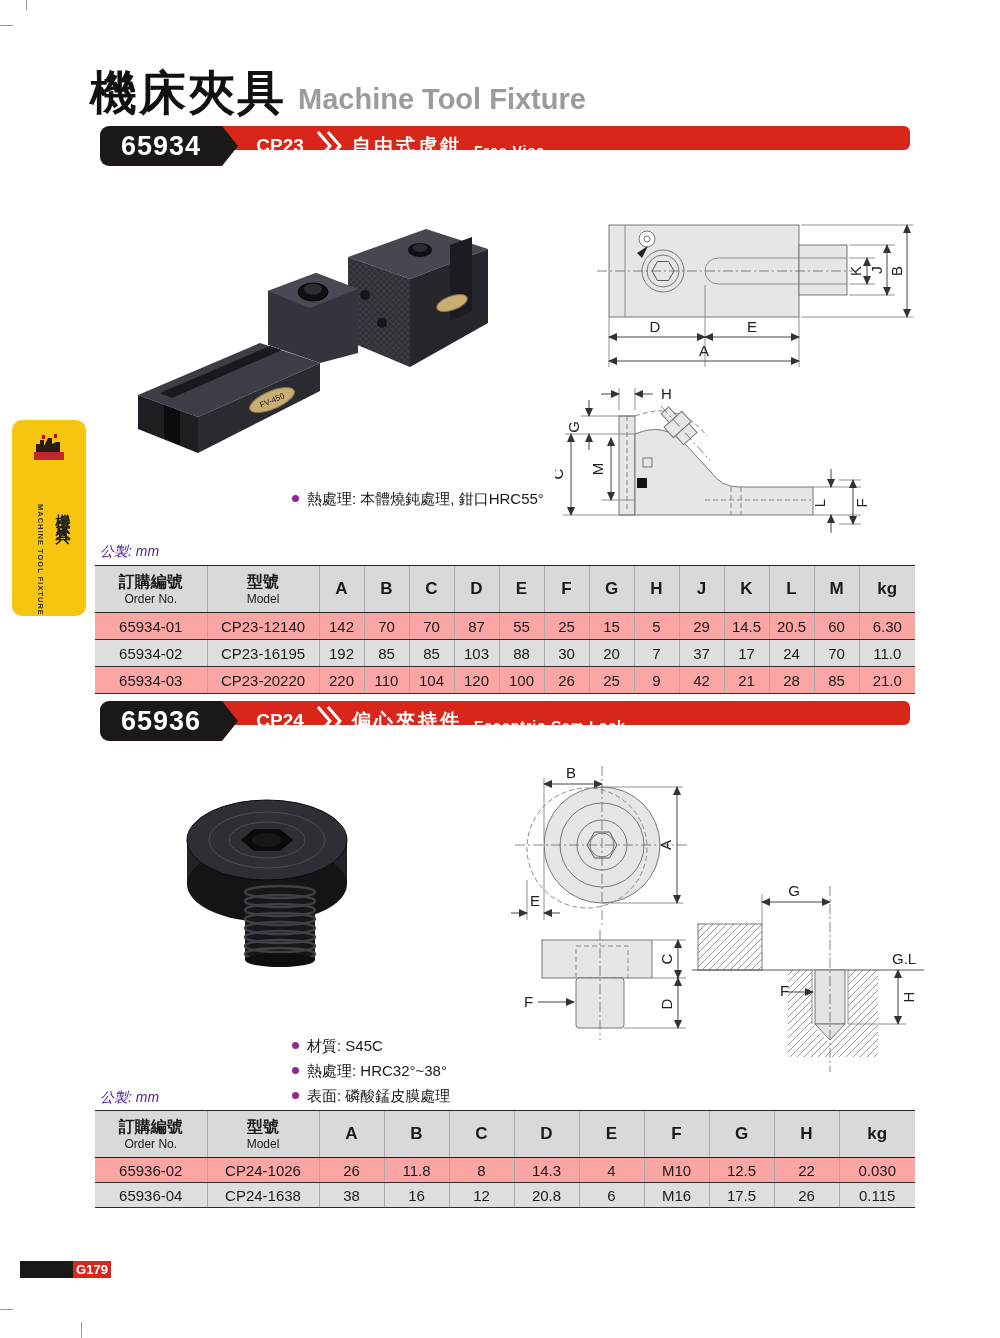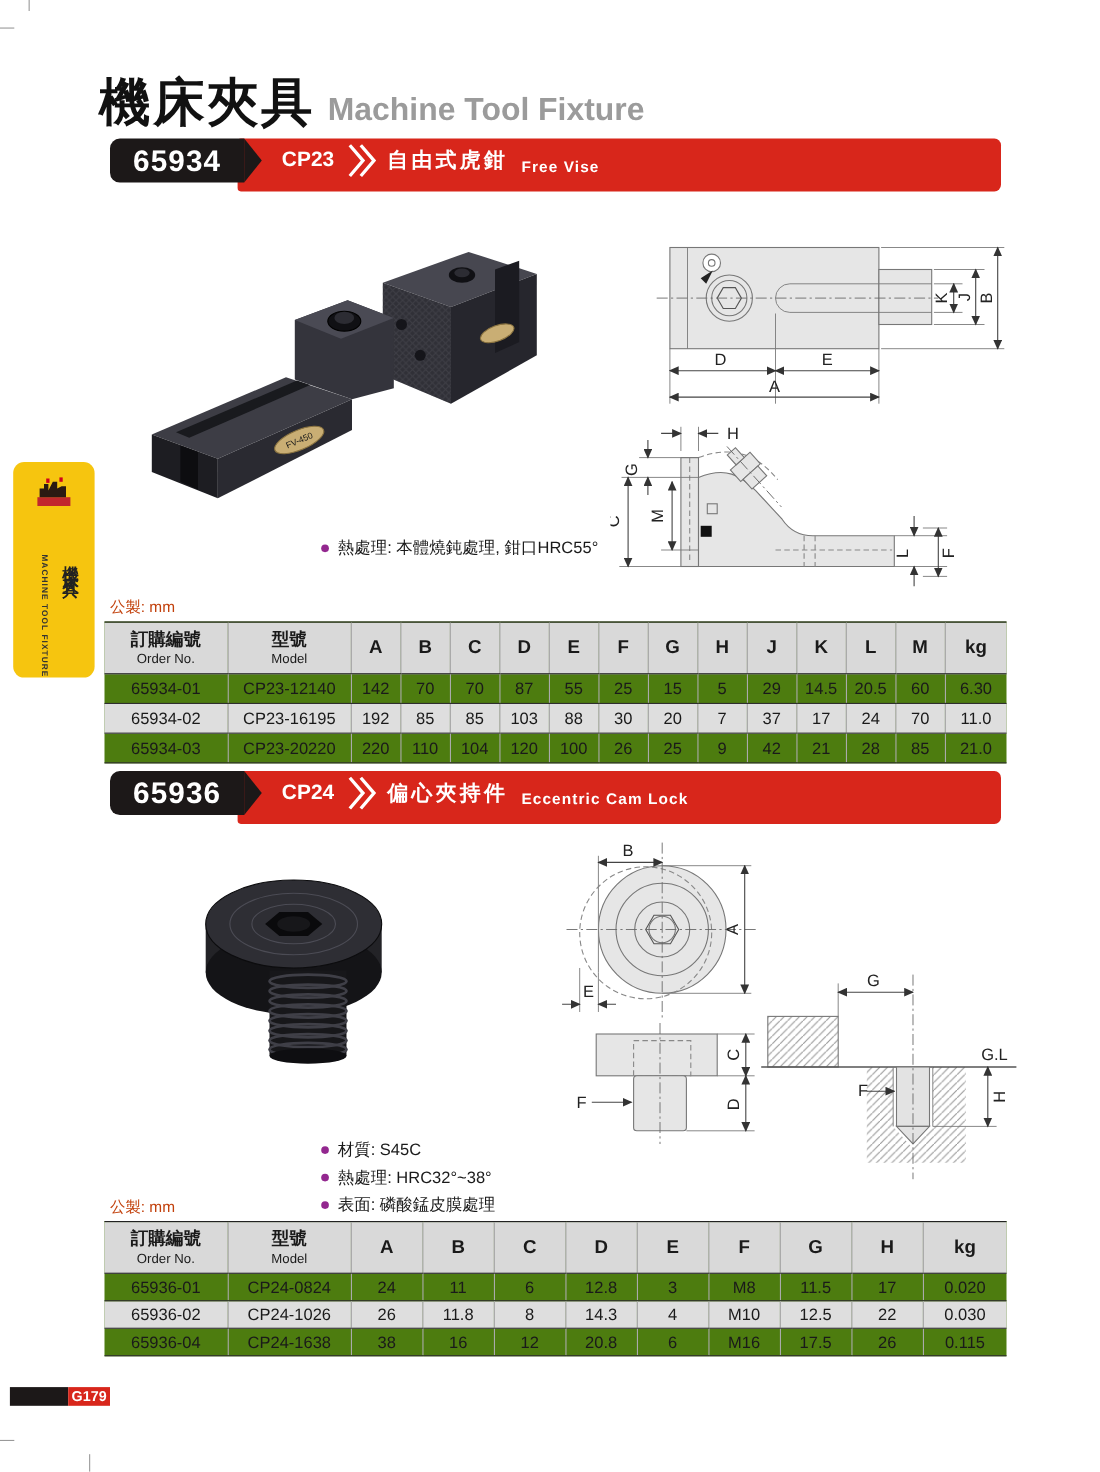--- a/index.html
+++ b/index.html
@@ -6,58 +6,58 @@
   body{width:1000px;height:1338px;position:relative;font-family:"Liberation Sans","DejaVu Sans",sans-serif;color:#1a1a1a;overflow:hidden;}
   .abs{position:absolute;}
   .crop{position:absolute;background:#999;}
 
   
   .page-title{position:absolute;left:90px;top:62px;display:flex;align-items:baseline;gap:12px;}
   .title-cn{font-size:47px;font-weight:bold;color:#111;letter-spacing:2px;}
   .title-en{font-size:29px;font-weight:bold;color:#9b9b9b;}
 
   
-  .banner{position:absolute;left:100px;width:810px;height:48px;}
+  .banner{position:absolute;left:100px;width:810px;height:24px;}
   .banner-red{position:absolute;left:116px;right:0;top:0;bottom:0;background:#D8261B;border-radius:3px 6px 6px 3px;}
   .banner-black{position:absolute;left:0;top:0;width:122px;height:40px;background:#1c1818;border-radius:9px 0 0 9px;display:flex;align-items:center;justify-content:center;color:#fff;font-size:27px;font-weight:bold;letter-spacing:1px;z-index:2;}
   .banner-tip{position:absolute;left:122px;top:0;width:0;height:0;border-top:20px solid transparent;border-bottom:20px solid transparent;border-left:16px solid #1c1818;z-index:2;}
   .banner-series{position:absolute;left:140px;top:0;width:80px;height:40px;line-height:40px;text-align:center;color:#fff;font-weight:bold;font-size:19px;z-index:3;}
   .banner-chevron{position:absolute;left:214px;top:4px;z-index:3;}
   .banner-titles{position:absolute;left:252px;top:0;height:40px;display:flex;align-items:center;gap:12px;color:#fff;z-index:3;}
   .banner-titles .cn{font-size:19px;font-weight:bold;letter-spacing:3px;}
   .banner-titles .en{font-size:14px;font-weight:bold;margin-top:9px;letter-spacing:1px;}
 
   
   .notes{position:absolute;left:292px;}
   .note-line{position:relative;font-size:15px;line-height:25px;padding-left:15px;white-space:nowrap;}
   .note-line .bullet{position:absolute;left:0;top:9px;width:7px;height:7px;border-radius:50%;background:#93278F;}
 
-  .unit{position:absolute;left:100px;font-size:14px;color:#c2410c;}
+  .unit{position:absolute;left:100px;font-size:14px;color:#4c1d95;font-style:italic;}
 
   
-  table.spec{position:absolute;left:95px;width:820px;border-collapse:collapse;table-layout:fixed;background:#4d7c0f;}
+  table.spec{position:absolute;left:95px;width:820px;border-collapse:collapse;table-layout:fixed;background:#fca5a5;}
   table.spec th{background:#d9d9d9;border-top:1px solid #222;border-bottom:1px solid #222;height:46px;padding:0;font-weight:bold;}
   table.spec th,table.spec td{border-left:1px solid #aaa;text-align:center;vertical-align:middle;}
   table.spec th:first-child,table.spec td:first-child{border-left:none;}
   table.spec td{border-bottom:1px solid #2e2e2e;font-size:15px;height:26px;padding:0;}
   table.spec.t2 td{height:24px;}
   table.spec tbody tr:nth-child(even) td{background:#dedede;}
   table.spec td:first-child{font-weight:normal;}
   th .cn{display:block;font-size:16px;line-height:20px;}
   th .en{display:block;font-size:12px;font-weight:normal;line-height:14px;}
   th.dim{font-size:17px;}
 
   
   .side-tab{position:absolute;left:12px;top:420px;width:74px;height:196px;background:#F6C50F;border-radius:10px;}
   .side-cn{position:absolute;top:82px;left:41px;writing-mode:vertical-rl;font-size:15px;font-weight:bold;letter-spacing:5px;color:#222;}
   .side-en{position:absolute;top:84px;left:24px;writing-mode:vertical-rl;font-size:7.5px;font-weight:bold;letter-spacing:1px;color:#333;}
   .side-logo{position:absolute;top:12px;left:20px;}
 
   
-  .page-badge{position:absolute;left:9px;top:1261px;display:flex;align-items:flex-end;}
+  .page-badge{position:absolute;left:20px;top:1261px;display:flex;align-items:flex-end;}
   .pb-black{width:53px;height:17px;background:#1c1818;}
   .pb-red{width:38px;height:17px;background:#D8261B;color:#fff;font-size:13px;font-weight:bold;text-align:center;line-height:17px;}
 
   svg text{font-family:"Liberation Sans","DejaVu Sans",sans-serif;}
   .dlab{font-size:15px;fill:#222;}
   .dline{stroke:#444;stroke-width:1;fill:none;}
   .eline{stroke:#777;stroke-width:0.8;fill:none;}
   .shape{fill:#e6e6e6;stroke:#777;stroke-width:1;}
   .cdash{stroke:#666;stroke-width:0.8;fill:none;stroke-dasharray:10 3 2 3;}
   .ddash{stroke:#888;stroke-width:1;fill:none;stroke-dasharray:5 3;}
@@ -476,33 +476,20 @@
       <th class="dim">D</th>
       <th class="dim">E</th>
       <th class="dim">F</th>
       <th class="dim">G</th>
       <th class="dim">H</th>
       <th class="dim">kg</th>
     </tr>
   </thead>
   <tbody>
       <tr>
-        <td>65936-01</td>
-        <td>CP24-0824</td>
-        <td>24</td>
-        <td>11</td>
-        <td>6</td>
-        <td>12.8</td>
-        <td>3</td>
-        <td>M8</td>
-        <td>11.5</td>
-        <td>17</td>
-        <td>0.020</td>
-      </tr>
-      <tr>
         <td>65936-02</td>
         <td>CP24-1026</td>
         <td>26</td>
         <td>11.8</td>
         <td>8</td>
         <td>14.3</td>
         <td>4</td>
         <td>M10</td>
         <td>12.5</td>
         <td>22</td>

